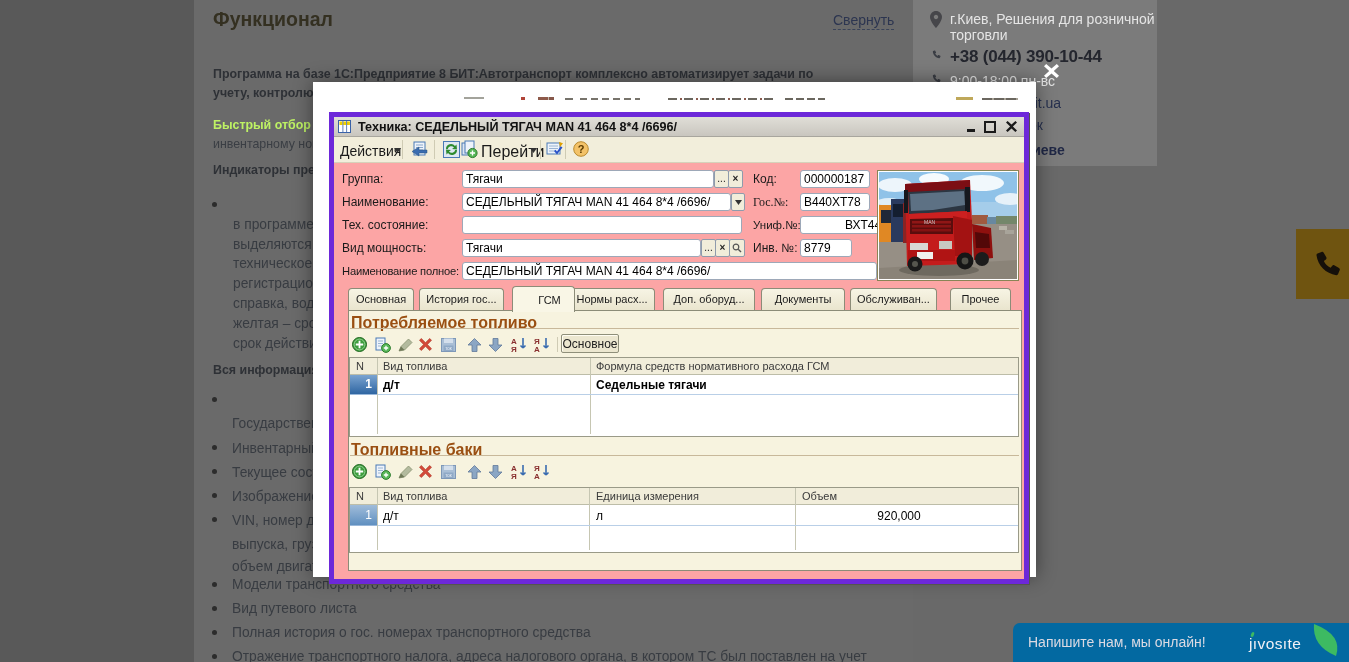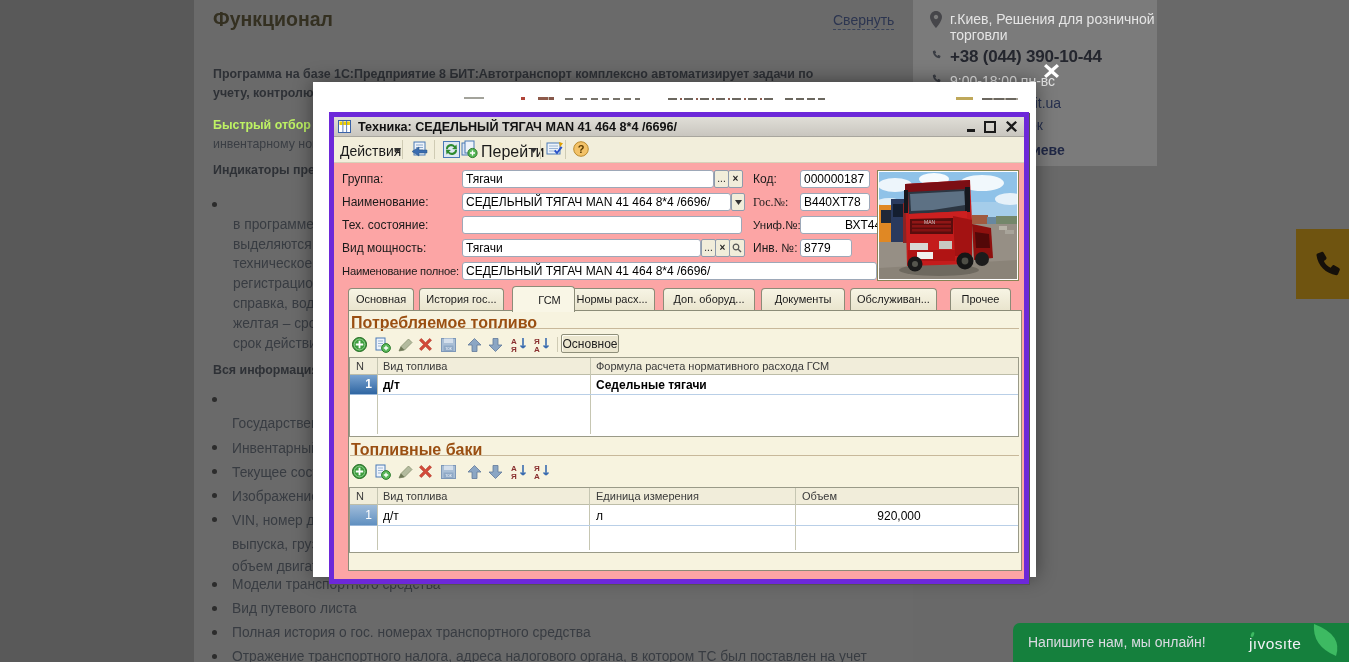--- a/index.html
+++ b/index.html
@@ -322,21 +322,21 @@
             <div class="abs" style="left:205px;top:0;width:1px;height:15px;background:#cfcbb4;"></div>
           </div>
           <div class="btn3" style="left:212px;top:23px;width:56px;height:17px;font-size:12px;line-height:18px;background:#ece7d0;border:1px solid #8f8f7a;box-shadow:inset 1px 1px 0 #fffdf2;">Основное</div>
 
           <div class="abs" style="left:0px;top:46px;width:668px;height:78px;border:1px solid #9a9a88;background:#fff;">
             <div class="abs" style="left:0;top:0;width:668px;height:16px;background:#f1edda;border-bottom:1px solid #bdbda8;"></div>
             <div class="abs" style="left:0;top:0;width:27px;height:76px;border-right:1px solid #c6c6b2;"></div>
             <div class="abs" style="left:27px;top:0;width:213px;height:76px;border-right:1px solid #c6c6b2;"></div>
             <div class="th" style="left:6px;top:2px;">N</div>
             <div class="th" style="left:33px;top:2px;">Вид топлива</div>
-            <div class="th" style="left:246px;top:2px;">Формула расчета нормативного расхода ГСМ</div>
+            <div class="th" style="left:246px;top:2px;">Формула средств нормативного расхода ГСМ</div>
             <div class="abs" style="left:0px;top:17px;width:27px;height:19px;background:linear-gradient(#7aa3d0,#2f66a2);border-bottom:1px solid #9ab8da;"></div>
             <div class="abs" style="left:0px;top:17px;width:22px;height:19px;font-size:12px;font-weight:bold;color:#fff;text-align:right;line-height:19px;">1</div>
             <div class="abs" style="left:28px;top:36px;width:640px;height:1px;background:#b9cfe7;"></div>
             <div class="cellb" style="left:33px;top:20px;">д/т</div>
             <div class="cellb" style="left:246px;top:20px;">Седельные тягачи</div>
           </div>
           <div class="sect" style="left:2px;top:130px;">Топливные баки</div>
           <div class="abs" style="left:1px;top:144px;width:669px;height:1px;background:#c8b89a;"></div>
           <div id="icons2" class="abs" style="left:3px;top:153px;width:280px;height:16px;">
             <svg class="abs" style="left:0;top:0;" width="15" height="15" viewBox="0 0 15 15">
@@ -402,20 +402,20 @@
         </div>
       </div>
     </div>
   </div>
 </div>
 
 <svg class="abs" style="left:1044px;top:64px;" width="15" height="14" viewBox="0 0 15 14">
   <path d="M2.2 0 L7.5 4.6 L12.8 0 L15 2.2 L9.8 7 L15 11.8 L12.8 14 L7.5 9.4 L2.2 14 L0 11.8 L5.2 7 L0 2.2 Z" fill="#ffffff"></path>
 </svg>
 
-<div class="abs" style="left:1013px;top:623px;width:336px;height:39px;background:#15803d;border-radius:7px 0 0 0;">
+<div class="abs" style="left:1013px;top:623px;width:336px;height:39px;background:#0369a1;border-radius:7px 0 0 0;">
   <div class="abs" style="left:15px;top:0;height:39px;line-height:39px;font-size:14px;color:#dcdae3;">Напишите нам, мы онлайн!</div>
   <div class="abs" style="left:236px;top:0;height:39px;line-height:41px;font-size:15.5px;color:#f2f1f6;letter-spacing:0.4px;">jıvosıte</div>
   <div class="abs" style="left:238px;top:9px;width:3px;height:5px;background:#3dba62;border-radius:70% 30% 60% 40%;transform:rotate(15deg);"></div>
   <svg class="abs" style="left:298px;top:0px;" width="38" height="39" viewBox="0 0 38 39">
     <path d="M3 1 Q1 23 25 33 Q32 12 3 1 Z" fill="#3dba62"></path>
   </svg>
 </div>
 
 </body></html>

